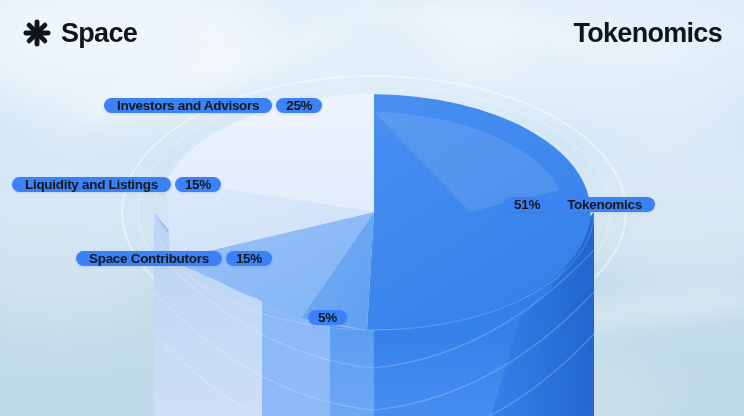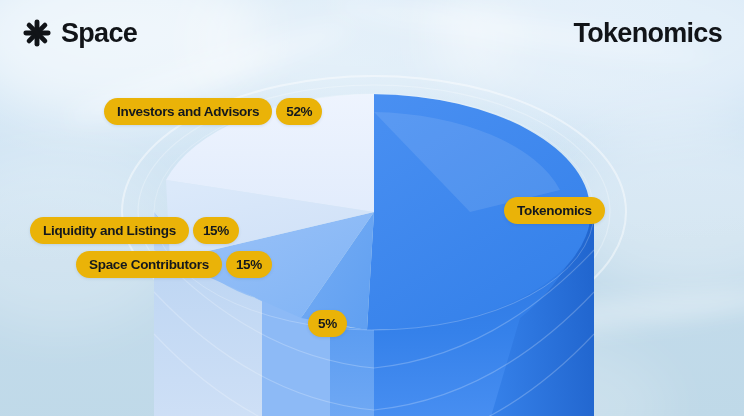--- a/index.html
+++ b/index.html
@@ -55,31 +55,31 @@
     font-size:27px; font-weight:bold; color:#111418;
     letter-spacing:-.7px; line-height:1;
   }
 
   
   .pill-group {
     position:absolute; display:flex; align-items:center; gap:4px;
     white-space:nowrap;
   }
   .pill {
-    background:#eab308; border-radius:999px;
-    height:27px; display:flex; align-items:center; justify-content:center;
+    background:#3b82f6; border-radius:999px;
+    height:15px; display:flex; align-items:center; justify-content:center;
     padding:0 13px;
     font-size:13.5px; font-weight:bold; color:#14181d;
     letter-spacing:-.3px;
     box-shadow:0 1px 3px rgba(30,70,120,.13);
   }
   .pill.pct { padding:0 10px; }
 
   #lbl-investors { left:104px; top:98px; }
-  #lbl-liquidity { left:30px;  top:177px;margin-top:40px; }
+  #lbl-liquidity { left:12px;  top:177px; }
   #lbl-core      { left:76px;  top:251px; }
   #lbl-community { left:504px; top:197px; }
   #lbl-marketing { left:308px; top:310px; }
 </style>
 </head>
 <body>
 
 <div id="stage">
 
   <div class="sky">
@@ -193,34 +193,35 @@
           <rect x="13.4" y="1.5" width="5.2" height="29" rx="2.6" transform="rotate(135 16 16)"></rect>
         </g>
       </svg>
       <span class="brand-name">Space</span>
     </div>
     <div class="page-title">Tokenomics</div>
   </div>
 
   <div class="pill-group" id="lbl-investors">
     <span class="pill">Investors and Advisors</span>
-    <span class="pill pct">52%</span>
+    <span class="pill pct">25%</span>
   </div>
 
   <div class="pill-group" id="lbl-liquidity">
     <span class="pill">Liquidity and Listings</span>
     <span class="pill pct">15%</span>
   </div>
 
   <div class="pill-group" id="lbl-core">
     <span class="pill">Space Contributors</span>
     <span class="pill pct">15%</span>
   </div>
 
   <div class="pill-group" id="lbl-community">
+    <span class="pill pct">51%</span>
     <span class="pill">Tokenomics</span>
   </div>
 
   <div class="pill-group" id="lbl-marketing">
     <span class="pill pct">5%</span>
   </div>
 
 </div>
 
 </body></html>

